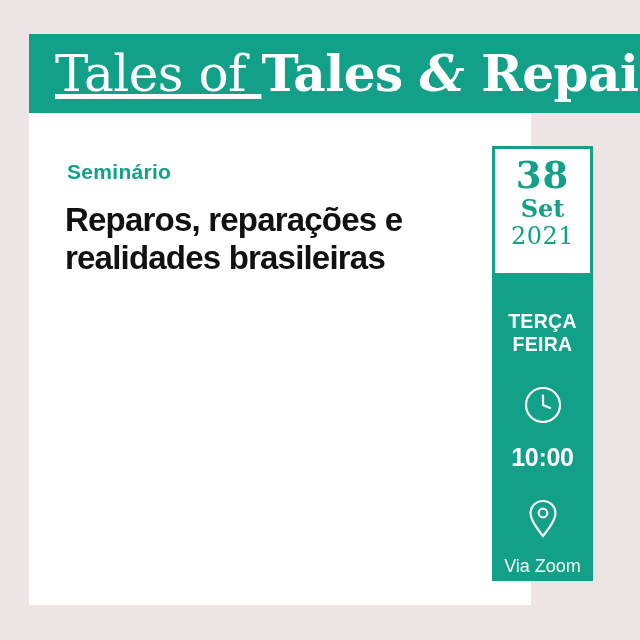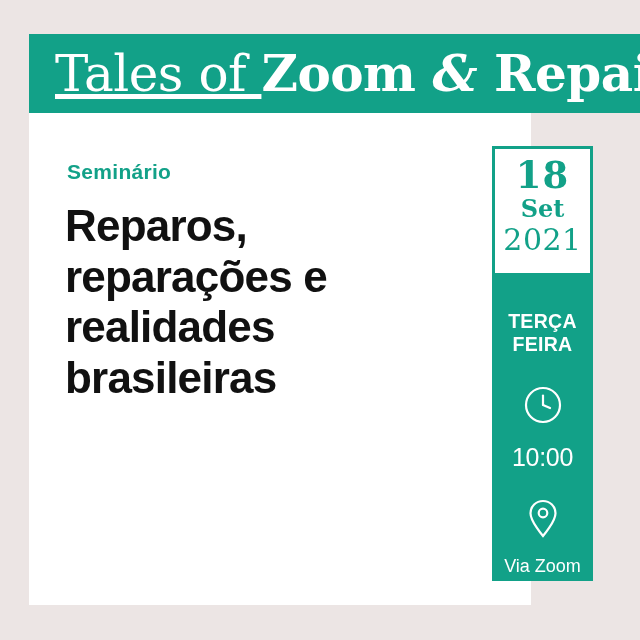--- a/index.html
+++ b/index.html
@@ -71,21 +71,21 @@
     font-size: 21px;
     font-weight: 700;
     letter-spacing: 0.3px;
   }
   .headline {
     position: absolute;
     left: 36px;
     top: 88px;
     width: 420px;
     color: #111111;
-    font-size: 44px;
+    font-size: 33px;
     font-weight: 700;
     line-height: 1.15;
     letter-spacing: -0.8px;
   }
   .subhead {
     position: absolute;
     left: 38px;
     top: 330px;
     width: 400px;
     color: #12a188;
@@ -131,21 +131,21 @@
     font-family: "DejaVu Serif", serif;
     font-weight: 700;
     font-size: 24px;
     line-height: 1.1;
     margin-top: 2px;
   }
   .date-year {
     color: #12a188;
     font-family: "DejaVu Serif", serif;
     font-weight: 400;
-    font-size: 30px;
+    font-size: 24px;
     line-height: 1.1;
     margin-top: 1px;
     letter-spacing: 0.5px;
   }
   .teal-box {
     position: absolute;
     left: 0;
     top: 124px;
     right: 0;
     bottom: 0;
@@ -163,55 +163,55 @@
     line-height: 1.2;
     text-align: center;
     letter-spacing: 0.3px;
   }
   .clock-icon {
     margin-top: 28px;
   }
   .time {
     color: #ffffff;
     font-size: 25px;
-    font-weight: 400;
+    font-weight: 700;
     margin-top: 14px;
     letter-spacing: -0.3px;
   }
   .pin-icon {
     margin-top: 26px;
   }
   .platform {
     color: #ffffff;
     font-size: 18px;
     font-weight: 400;
     margin-top: 12px;
     letter-spacing: 0px;
   }
 </style>
 </head>
 <body>
 
 <div id="poster">
 
   <div class="banner">
-    <div class="banner-title"><span class="light">Tales of </span><span class="bold">Zoom </span><span class="amp">&amp; </span><span class="bold">Repair</span></div>
+    <div class="banner-title"><span class="light">Tales of </span><span class="bold">Tales </span><span class="amp">&amp; </span><span class="bold">Repair</span></div>
   </div>
 
   <div class="card">
 
     <div class="seminario">Seminário</div>
 
     <div class="headline">Reparos, reparações e realidades brasileiras</div>
 
 
     <div class="info-col">
 
       <div class="date-box">
-        <div class="date-day">18</div>
+        <div class="date-day">38</div>
         <div class="date-month">Set</div>
         <div class="date-year">2021</div>
       </div>
 
       <div class="teal-box">
         <div class="weekday">
           <div>TERÇA</div>
           <div>FEIRA</div>
         </div>
 

